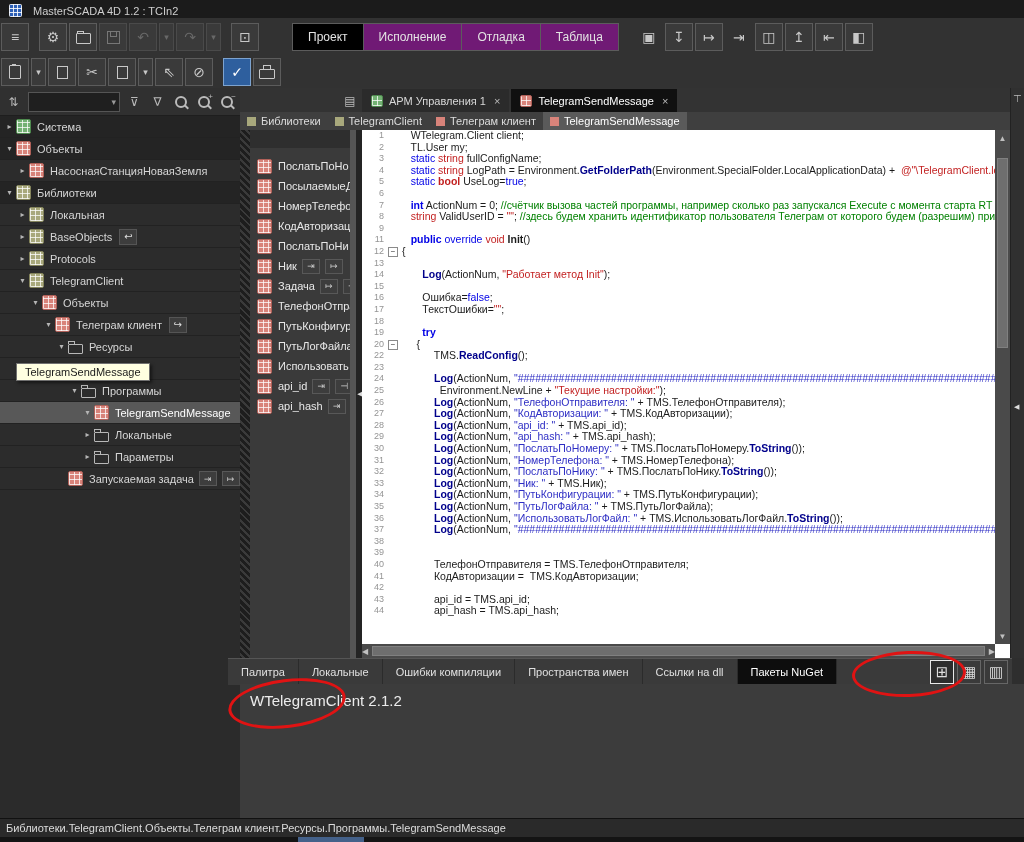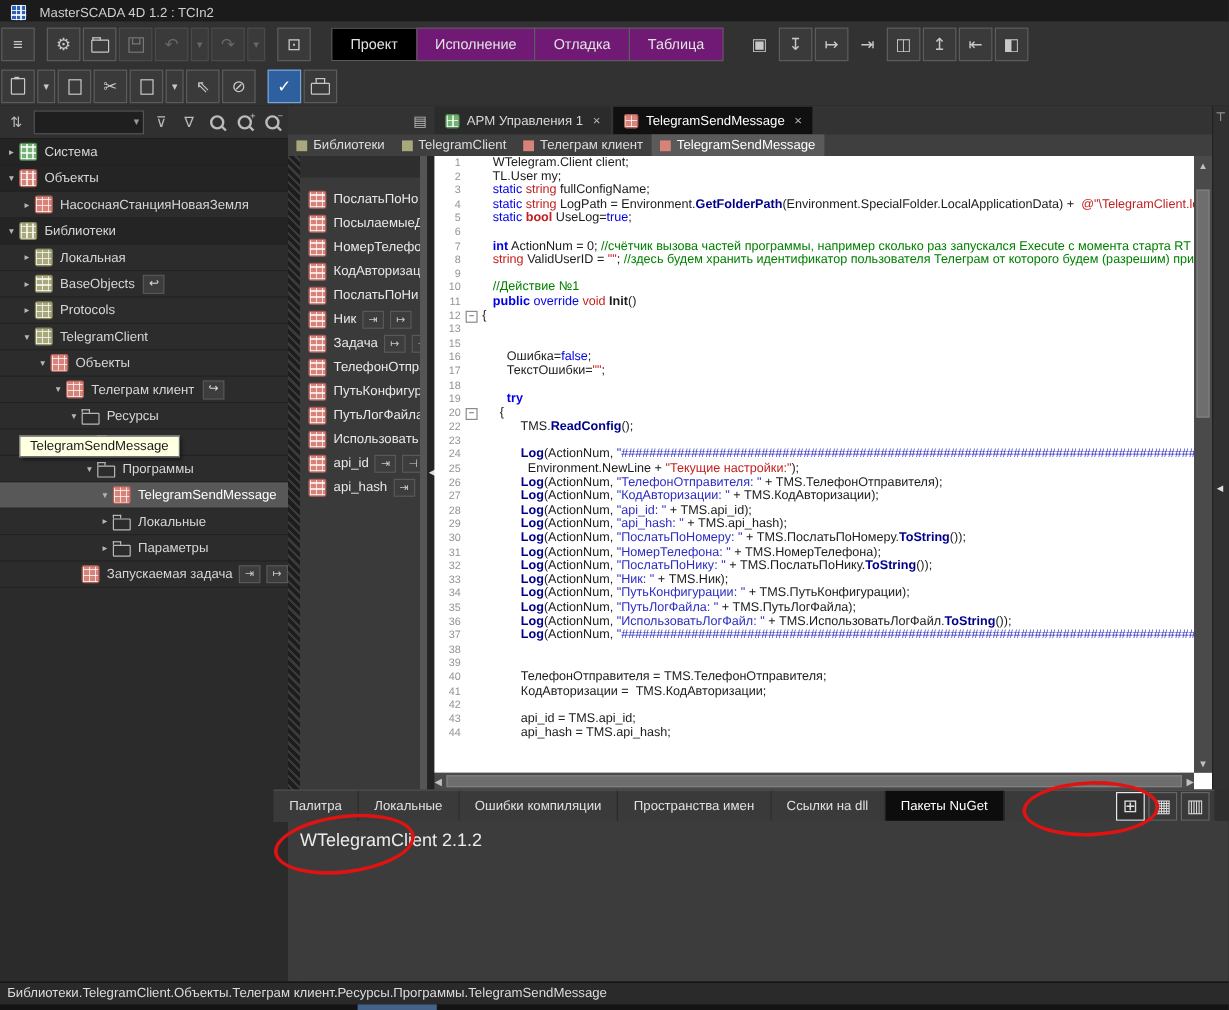--- a/index.html
+++ b/index.html
@@ -16,21 +16,21 @@
   
   #row1{left:0;top:18px;width:1024px;height:38px;background:#323232;display:flex;align-items:center}
   #row2{left:0;top:56px;width:1024px;height:32px;background:#323232;display:flex;align-items:center;border-bottom:1px solid #222}
   .tbtn{width:28px;height:28px;border:1px solid #5c5c5c;background:#3a3a3a;margin:0 1px;display:flex;
         align-items:center;justify-content:center;color:#c8c8c8;font-size:14px;box-sizing:border-box;flex:none}
   .tbtn.sm{width:15px;font-size:9px}
   .tbtn.dis{color:#686868;border-color:#4a4a4a}
   .tbtn.blue{background:#2e5f9e;border-color:#7da3cf;color:#fff}
   .tbtn.noborder{border-color:transparent;background:transparent}
   .gap{width:8px;flex:none}
-  .maintabs{display:flex;margin-left:16px;height:28px}
+  .maintabs{display:flex;margin-left:32px;height:28px}
   .mtab{padding:0 15px;border:1px solid #5c5c5c;margin-right:-1px;display:flex;align-items:center;
         font-size:12px;color:#e3e3e3;background:#701a75}
   .mtab.active{background:#000;border-color:#5c5c5c}
   
   .folder-ic{width:13px;height:9px;border:1px solid #c8c8c8;border-radius:1px;position:relative;margin-top:3px}
   .folder-ic::before{content:"";position:absolute;left:0;top:-3px;width:5px;height:2px;border:1px solid #c8c8c8;border-bottom:none}
   .disk-ic{width:11px;height:11px;border:1px solid #777;position:relative}
   .disk-ic::before{content:"";position:absolute;left:2px;top:0;width:5px;height:4px;border:1px solid #777;border-top:none}
   .clip-ic{width:10px;height:12px;border:1px solid #c8c8c8;border-radius:1px;position:relative}
   .clip-ic::before{content:"";position:absolute;left:2px;top:-2px;width:4px;height:2px;background:#c8c8c8}
@@ -409,24 +409,24 @@
 <div class="abs" id="code">
     <div class="cl"><span class="ln">1</span><span class="fold"></span><span class="ct"><span class="p">    WTelegram.Client client;</span></span></div>
     <div class="cl"><span class="ln">2</span><span class="fold"></span><span class="ct"><span class="p">    TL.User my;</span></span></div>
     <div class="cl"><span class="ln">3</span><span class="fold"></span><span class="ct"><span class="k">    static </span><span class="t">string</span><span class="p"> fullConfigName;</span></span></div>
     <div class="cl"><span class="ln">4</span><span class="fold"></span><span class="ct"><span class="k">    static </span><span class="t">string</span><span class="p"> LogPath = Environment.</span><span class="m">GetFolderPath</span><span class="p">(Environment.SpecialFolder.LocalApplicationData) +  </span><span class="s">@"\TelegramClient.log"</span></span></div>
     <div class="cl"><span class="ln">5</span><span class="fold"></span><span class="ct"><span class="k">    static </span><span class="tb">bool</span><span class="p"> UseLog=</span><span class="k">true</span><span class="p">;</span></span></div>
     <div class="cl"><span class="ln">6</span><span class="fold"></span><span class="ct"></span></div>
     <div class="cl"><span class="ln">7</span><span class="fold"></span><span class="ct"><span class="kb">    int</span><span class="p"> ActionNum = 0; </span><span class="c">//счётчик вызова частей программы, например сколько раз запускался Execute с момента старта RT</span></span></div>
     <div class="cl"><span class="ln">8</span><span class="fold"></span><span class="ct"><span class="t">    string</span><span class="p"> ValidUserID = </span><span class="s">""</span><span class="p">; </span><span class="c">//здесь будем хранить идентификатор пользователя Телеграм от которого будем (разрешим) принимать сообщ</span></span></div>
     <div class="cl"><span class="ln">9</span><span class="fold"></span><span class="ct"></span></div>
-    <div class="cl"><span class="ln">10</span><span class="fold"></span><span class="ct"><span class="c">    //Действие №1</span></span></div>
     <div class="cl"><span class="ln">11</span><span class="fold"></span><span class="ct"><span class="kb">    public </span><span class="k">override </span><span class="t">void </span><span class="pb">Init</span><span class="p">()</span></span></div>
     <div class="cl"><span class="ln">12</span><span class="fold"><span class="foldbox">−</span></span><span class="ct"><span class="p"> {</span></span></div>
     <div class="cl"><span class="ln">13</span><span class="fold"></span><span class="ct"></span></div>
+    <div class="cl"><span class="ln">14</span><span class="fold"></span><span class="ct"><span class="m">        Log</span><span class="p">(ActionNum, </span><span class="s">"Работает метод Init"</span><span class="p">);</span></span></div>
     <div class="cl"><span class="ln">15</span><span class="fold"></span><span class="ct"></span></div>
     <div class="cl"><span class="ln">16</span><span class="fold"></span><span class="ct"><span class="p">        Ошибка=</span><span class="k">false</span><span class="p">;</span></span></div>
     <div class="cl"><span class="ln">17</span><span class="fold"></span><span class="ct"><span class="p">        ТекстОшибки=</span><span class="s">""</span><span class="p">;</span></span></div>
     <div class="cl"><span class="ln">18</span><span class="fold"></span><span class="ct"></span></div>
     <div class="cl"><span class="ln">19</span><span class="fold"></span><span class="ct"><span class="kb">        try</span></span></div>
     <div class="cl"><span class="ln">20</span><span class="fold"><span class="foldbox">−</span></span><span class="ct"><span class="p">      {</span></span></div>
     <div class="cl"><span class="ln">22</span><span class="fold"></span><span class="ct"><span class="p">            TMS.</span><span class="m">ReadConfig</span><span class="p">();</span></span></div>
     <div class="cl"><span class="ln">23</span><span class="fold"></span><span class="ct"></span></div>
     <div class="cl"><span class="ln">24</span><span class="fold"></span><span class="ct"><span class="m">            Log</span><span class="p">(ActionNum, </span><span class="b">"##########################################################################################"</span></span></div>
     <div class="cl"><span class="ln">25</span><span class="fold"></span><span class="ct"><span class="p">              Environment.NewLine + </span><span class="s">"Текущие настройки:"</span><span class="p">);</span></span></div>

